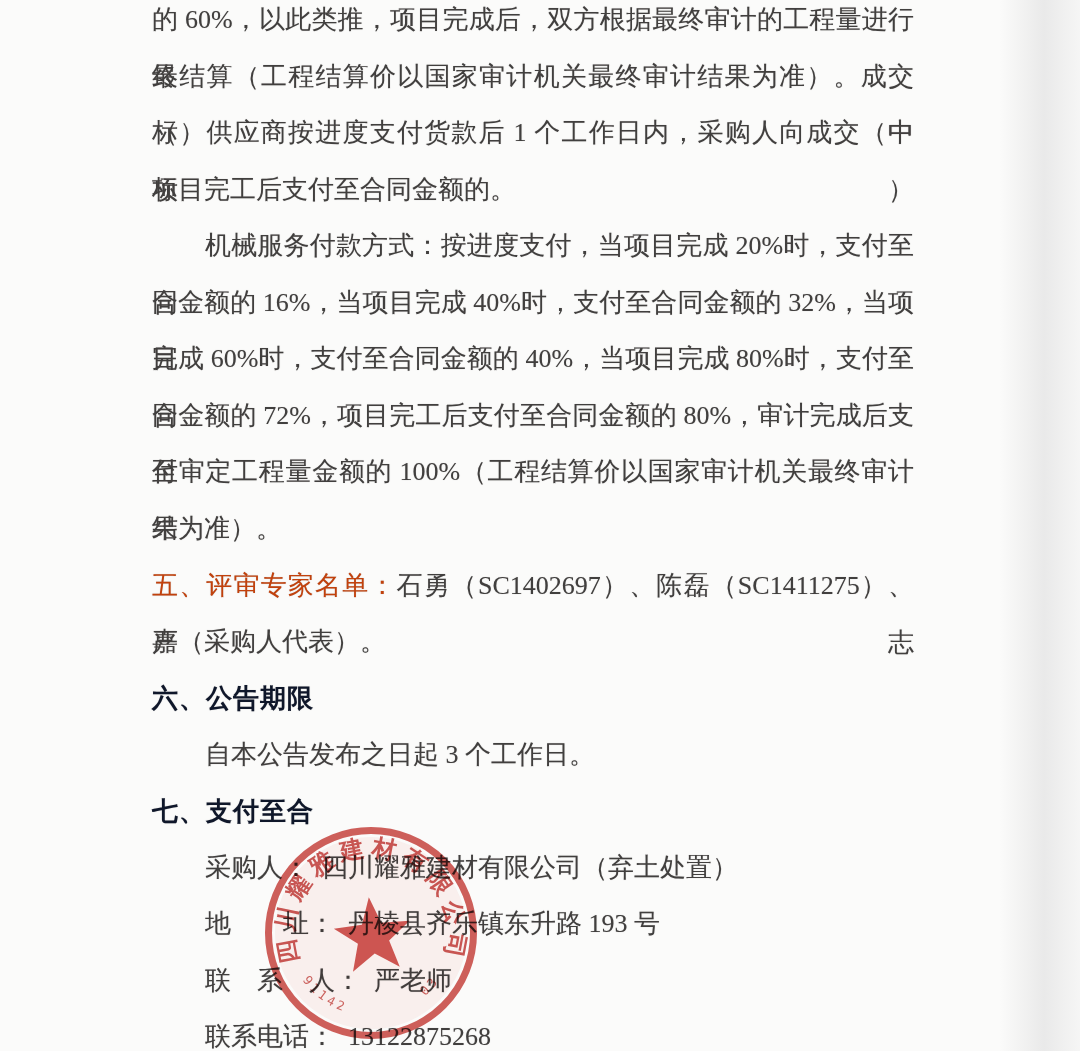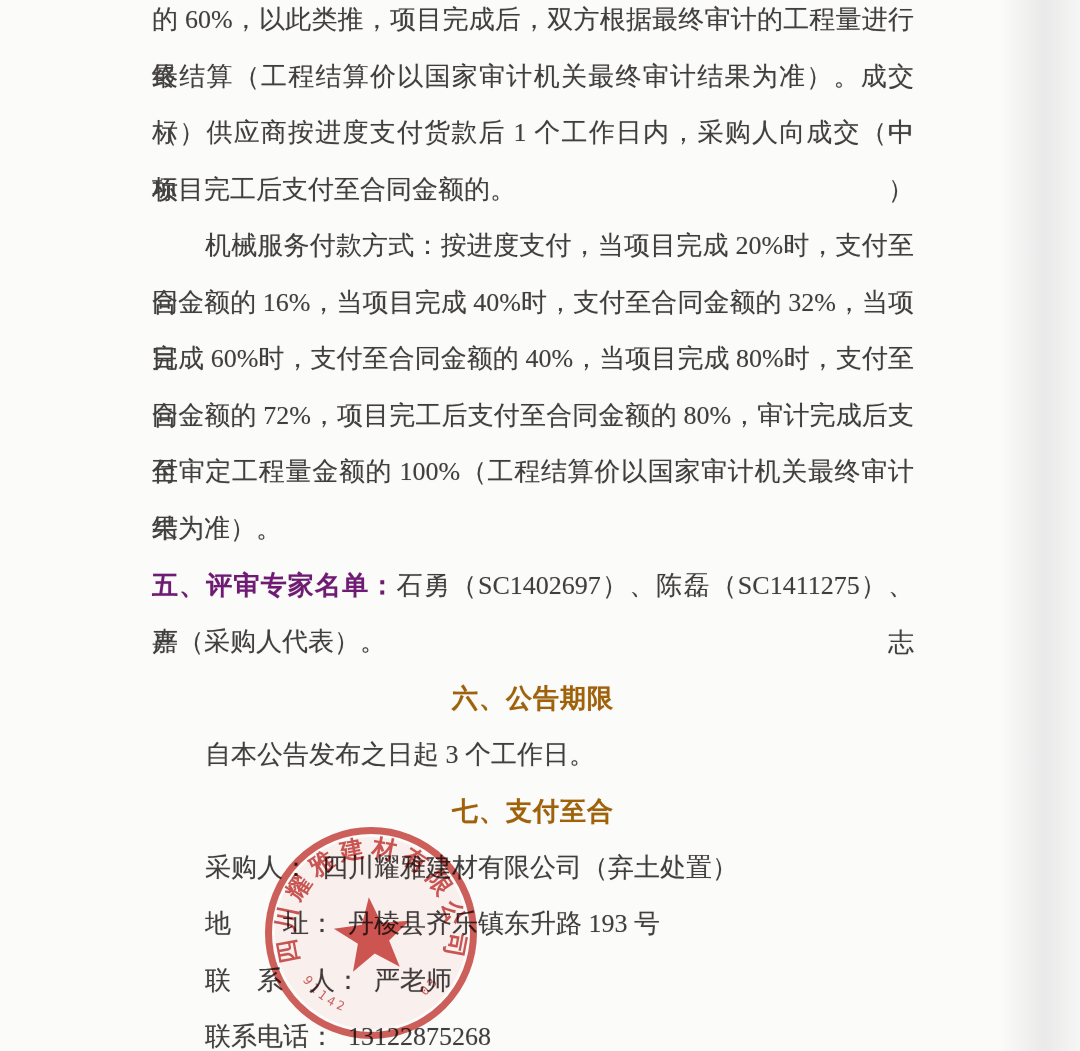--- a/index.html
+++ b/index.html
@@ -26,28 +26,27 @@
     white-space: normal;
     text-align: justify;
     text-align-last: justify;
     text-justify: inter-character;
   }
   .indent { text-indent: 53px; }
   .pad { padding-left: 53px; }
   .heading {
     font-family: "Liberation Sans", "DejaVu Sans", sans-serif;
     font-weight: 700;
-    color: #a16207;
+    color: #0f172a;
     letter-spacing: 1px;
-    text-align: center;
   }
   .inline-heading {
     font-family: "Liberation Sans", "DejaVu Sans", sans-serif;
-    font-weight: 700;
-    color: #701a75;
+    font-weight: 400;
+    color: #c2410c;
   }
   .c-label { display: inline-block; }
   .c-value { margin-left: 13px; }
   .seal {
     position: absolute; left: 256px; top: 822px; width: 230px; height: 222px;
     mix-blend-mode: multiply;
     opacity: 0.92;
     pointer-events: none;
   }
 </style>

